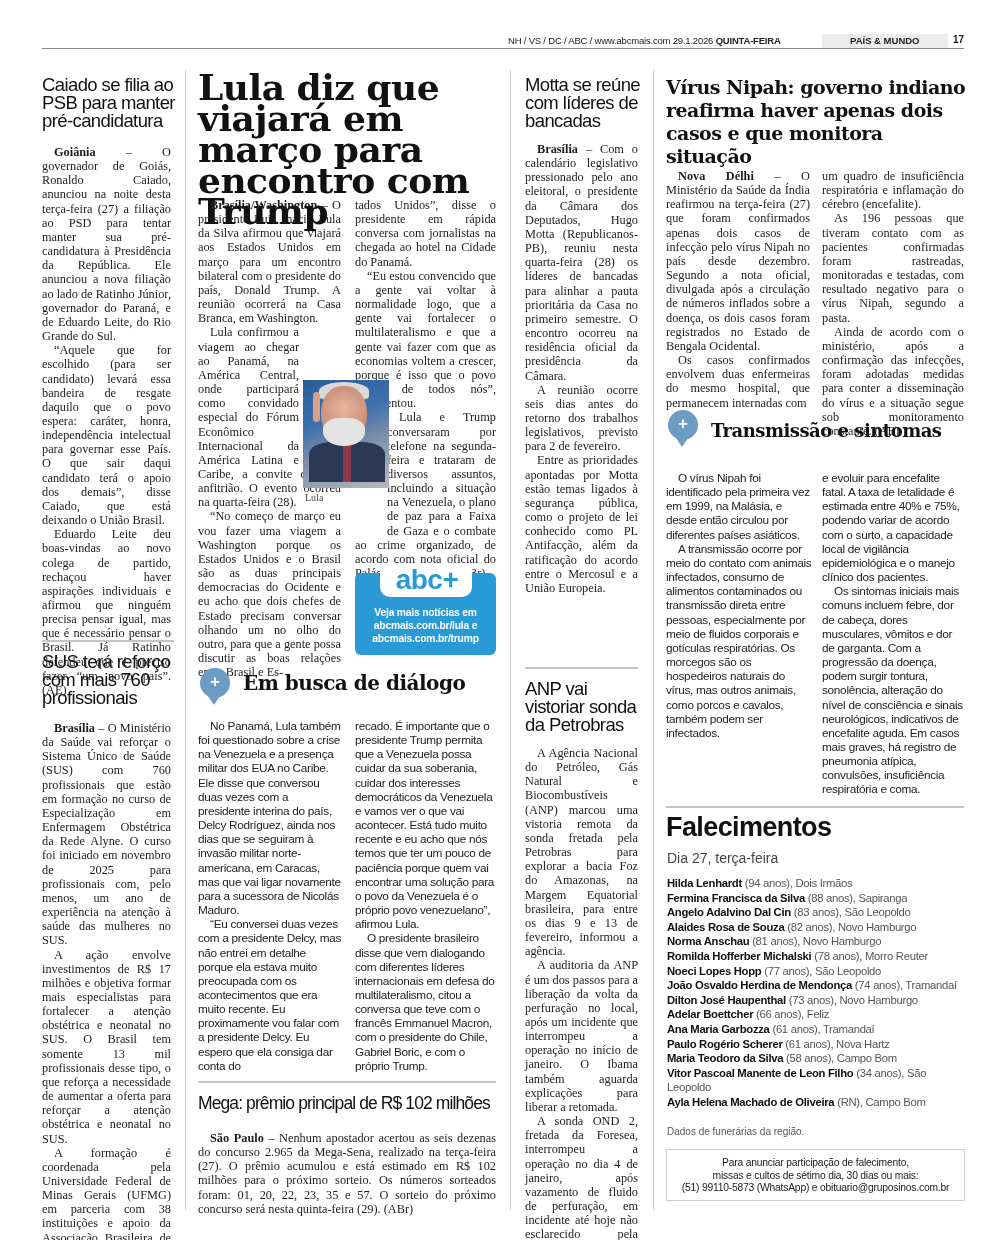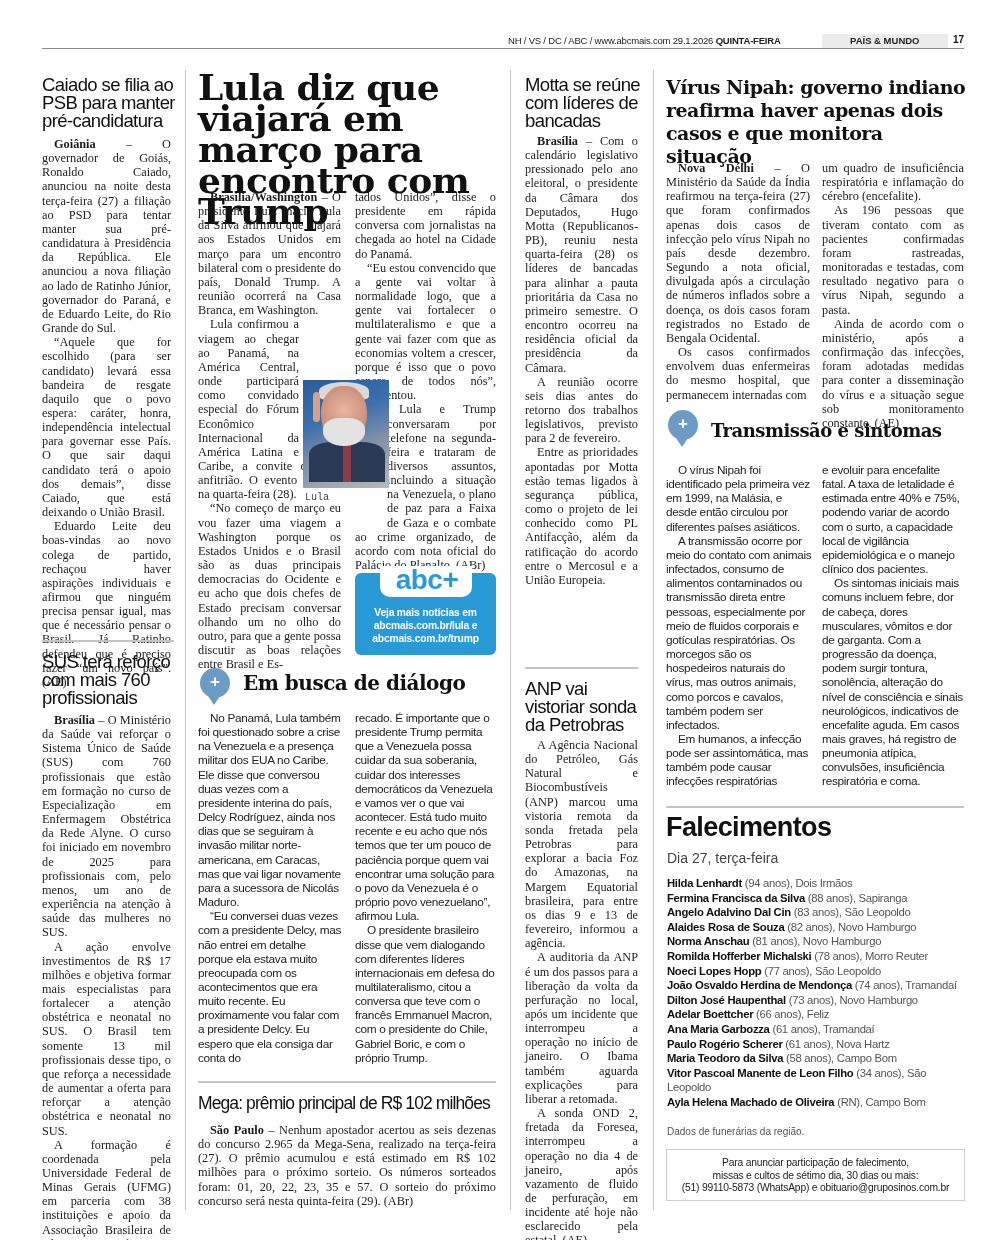--- a/index.html
+++ b/index.html
@@ -23,31 +23,31 @@
   .sans-head { font-family: "Liberation Sans", sans-serif; font-weight: normal; letter-spacing: -0.6px; color: #111; }
   .serif-head { font-family: "DejaVu Serif", serif; font-weight: bold; color: #111; letter-spacing: -0.5px; }
 
   .body-serif { font-family: "Liberation Serif", serif; font-size: 12.3px; line-height: 14.15px; text-align: justify; hyphens: manual; color: #1c1c1c; }
   .body-serif p { text-indent: 12px; }
   .body-serif b { font-weight: bold; }
 
   .body-sans { font-family: "Liberation Sans", sans-serif; font-size: 11.8px; line-height: 14.15px; color: #222; letter-spacing: -0.3px; }
   .body-sans p { text-indent: 12px; }
 
-  .col { position: absolute; }
+  .col { position: absolute; margin-top: 8px; }
 
   
   .photo { position: absolute; background: linear-gradient(160deg, #2b5d9a 0%, #3c6fae 35%, #7c8ea8 60%, #b6b9bd 100%); overflow: hidden; }
   .photo .face { position: absolute; left: 18px; top: 6px; width: 46px; height: 58px; border-radius: 45% 45% 50% 50%; background: radial-gradient(circle at 50% 40%, #e8b6a0 0%, #c98e78 60%, #9a6a58 100%); }
   .photo .hair { position: absolute; left: 16px; top: 2px; width: 50px; height: 18px; border-radius: 50% 50% 20% 20%; background: #d9d9d9; }
   .photo .beard { position: absolute; left: 20px; top: 38px; width: 42px; height: 28px; border-radius: 40% 40% 50% 50%; background: #e3e3e3; }
   .photo .suit { position: absolute; left: 6px; top: 62px; width: 76px; height: 40px; border-radius: 30% 30% 0 0; background: #2a3a55; }
   .photo .tie { position: absolute; left: 40px; top: 64px; width: 8px; height: 38px; background: #8c3b4a; }
   .photo .finger { position: absolute; left: 10px; top: 12px; width: 7px; height: 30px; border-radius: 4px; background: #d9a088; }
-  .caption { position: absolute; font-family: Liberation Mono, monospace; font-size: 10px; color: #444; }
+  .caption { position: absolute; font-family: Liberation Serif, serif; font-size: 10px; color: #444; }
 
   
   .abc-box { position: absolute; left: 355px; top: 573px; width: 141px; height: 82px; background: #2a9ad6; border-radius: 6px; }
   .abc-logo-bg { position: absolute; left: 380px; top: 566px; width: 92px; height: 31px; background: #fff; border-radius: 0 0 10px 10px; }
   .abc-logo { position: absolute; left: 385px; top: 565px; width: 84px; text-align: center; font-family: "Liberation Sans", sans-serif; font-weight: bold; font-size: 28px; color: #2a9ad6; letter-spacing: -0.5px; line-height: 30px; }
   .abc-text { position: absolute; left: 357px; top: 606px; width: 137px; text-align: center; font-family: "Liberation Sans", sans-serif; font-size: 10.3px; line-height: 13px; color: #fff; font-weight: bold; letter-spacing: -0.2px; }
 
   
   .plus-badge { position: absolute; width: 30px; height: 30px; border-radius: 50%; background: #6c9cc4; }
   .plus-badge::after { content: ""; position: absolute; left: 8px; bottom: -7px; width: 0; height: 0; border-left: 6px solid transparent; border-right: 6px solid transparent; border-top: 9px solid #6c9cc4; }
@@ -195,21 +195,20 @@
 </article>
 
 <section>
   <div class="plus-badge" style="left:668px; top:410px;">
       <span>+</span>
     </div>
   <h3 class="abs serif-head" style="left:711px; top:419px; font-size:18px; line-height:24px;">Transmissão e sintomas</h3>
   <div class="col body-sans" style="left:666px; top:463px; width:146px;">
     <p>O vírus Nipah foi identificado pela primeira vez em 1999, na Malásia, e desde então circulou por diferentes países asiáticos.</p>
     <p>A transmissão ocorre por meio do contato com animais infectados, consumo de alimentos contaminados ou transmissão direta entre pessoas, especialmente por meio de fluidos corporais e gotículas respiratórias. Os morcegos são os hospedeiros naturais do vírus, mas outros animais, como porcos e cavalos, também podem ser infectados.</p>
-    <p>Em humanos, a infecção pode ser assintomática, mas também pode causar infecções respiratórias</p>
   </div>
   <div class="col body-sans" style="left:822px; top:463px; width:144px;">
     <p style="text-indent:0">e evoluir para encefalite fatal. A taxa de letalidade é estimada entre 40% e 75%, podendo variar de acordo com o surto, a capacidade local de vigilância epidemiológica e o manejo clínico dos pacientes.</p>
     <p>Os sintomas iniciais mais comuns incluem febre, dor de cabeça, dores musculares, vômitos e dor de garganta. Com a progressão da doença, podem surgir tontura, sonolência, alteração do nível de consciência e sinais neurológicos, indicativos de encefalite aguda. Em casos mais graves, há registro de pneumonia atípica, convulsões, insuficiência respiratória e coma.</p>
   </div>
 </section>
 
 <div class="hrule" style="left:666px; top:806px; width:298px;"></div>
 
 <section>

